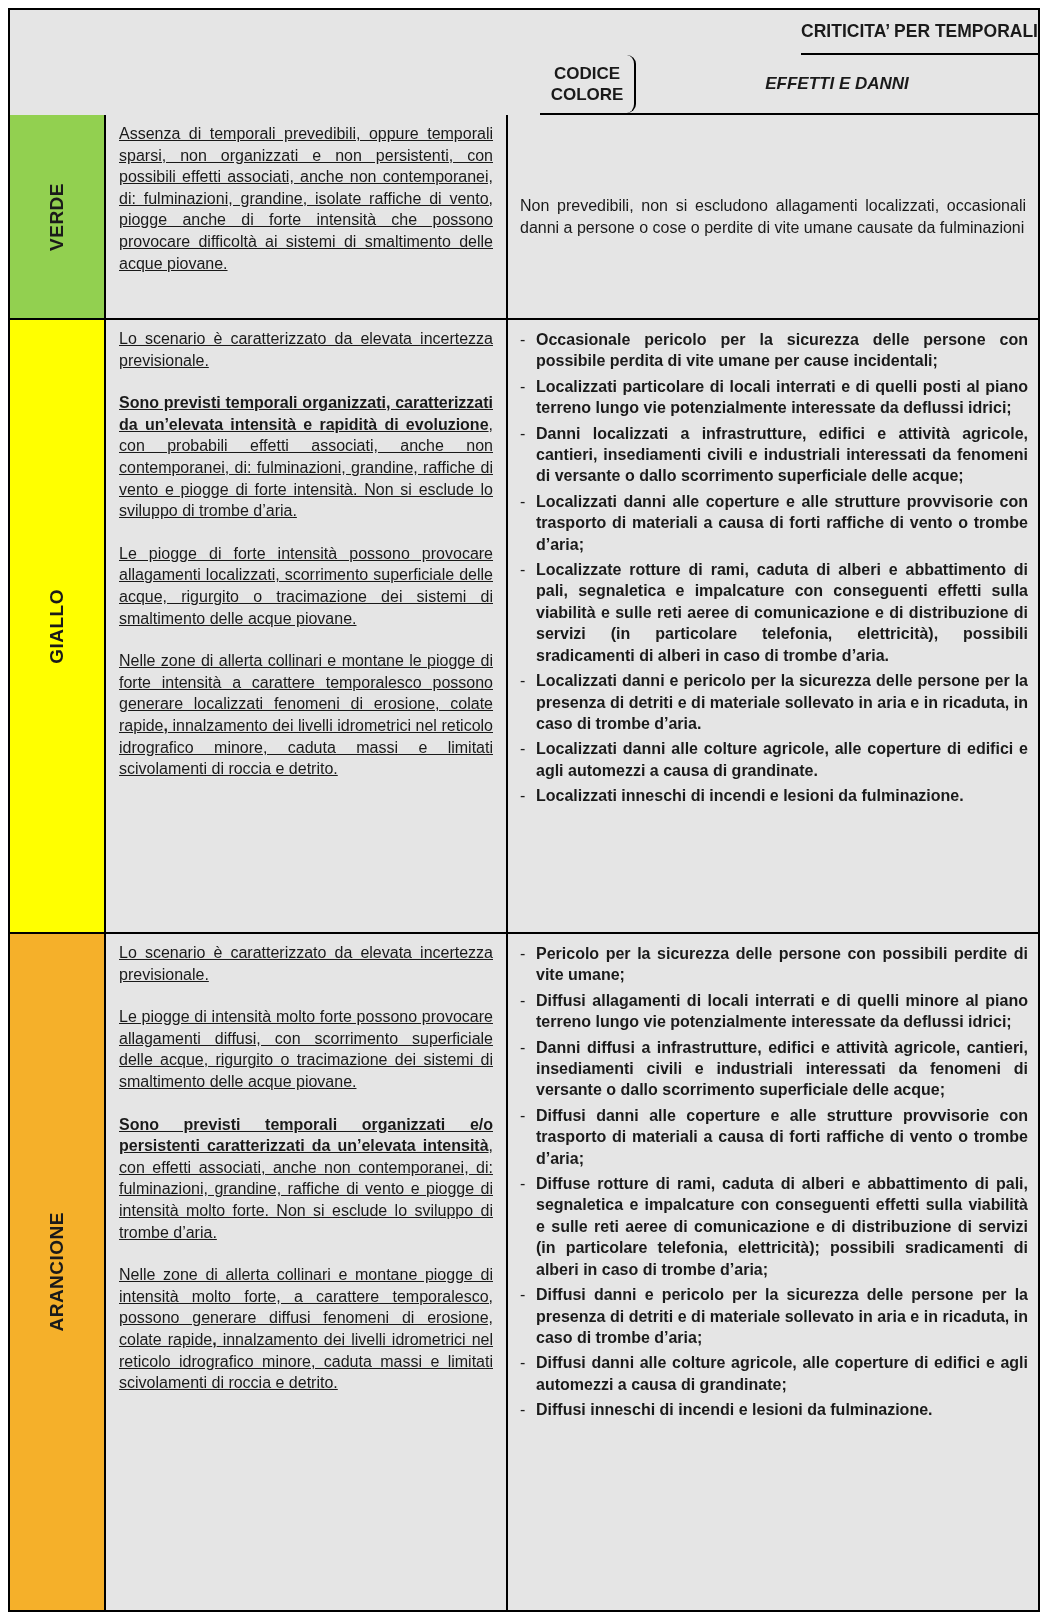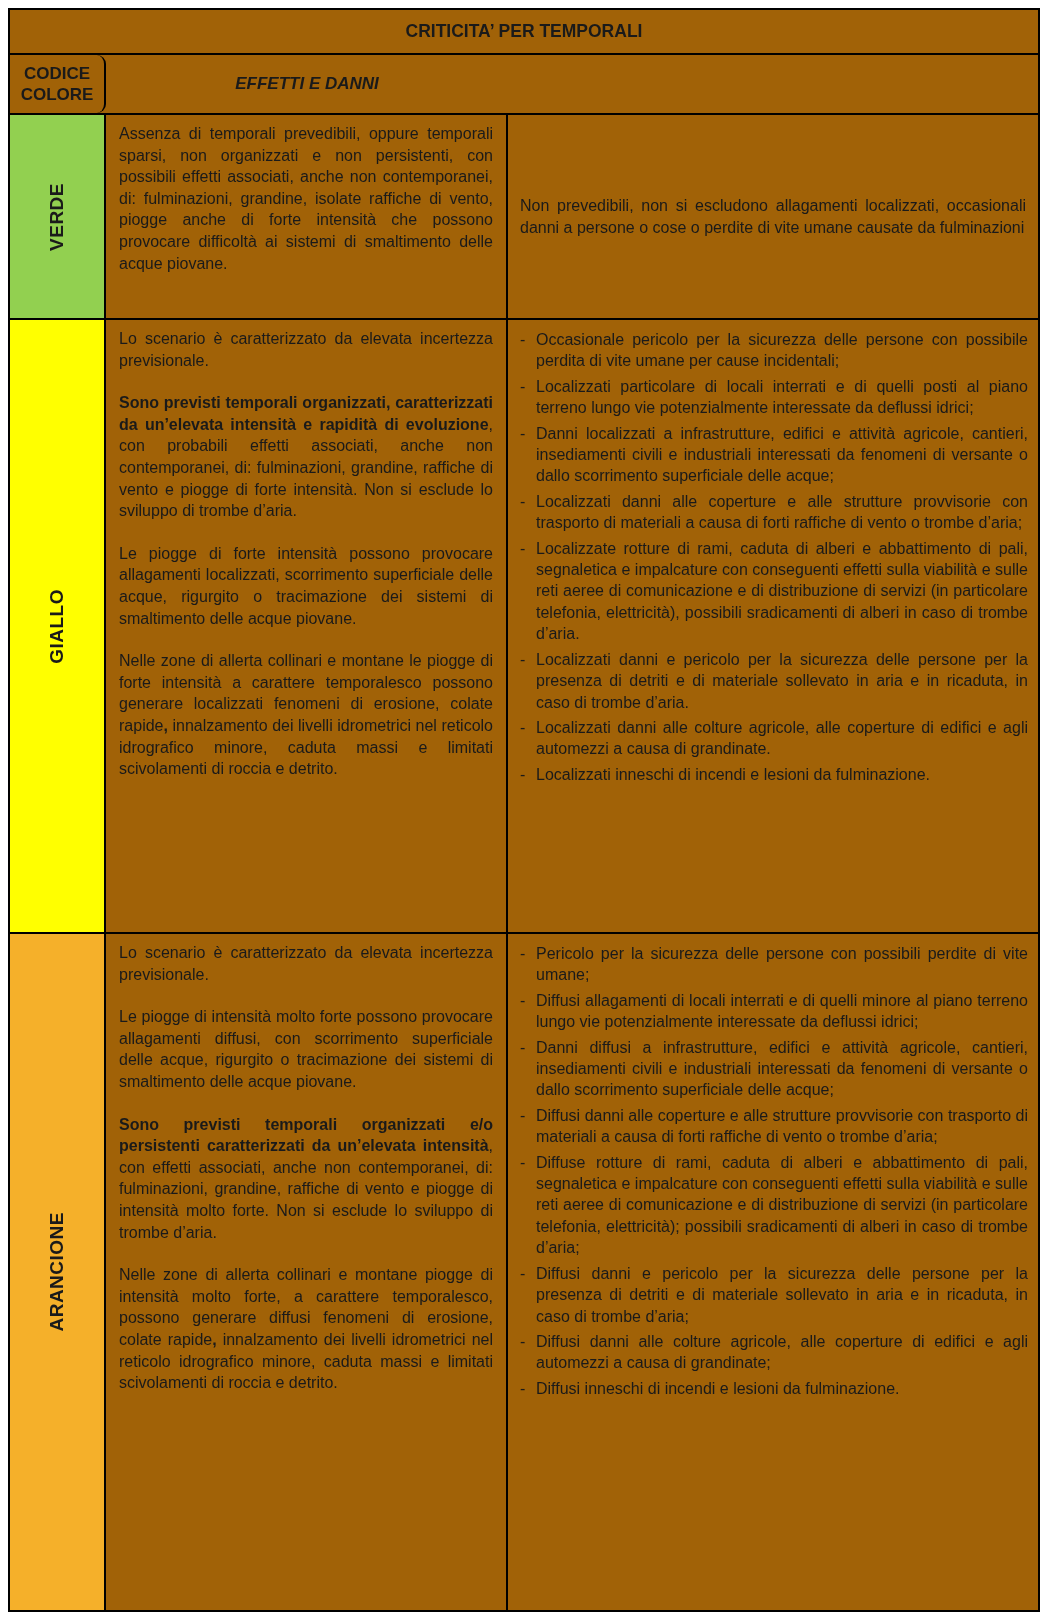--- a/index.html
+++ b/index.html
@@ -8,21 +8,22 @@
     font-family: "Liberation Sans", sans-serif;
     color: #1a1a1a;
     -webkit-font-smoothing: antialiased;
   }
   .page { padding: 8px; box-sizing: border-box; width: 1048px; height: 1620px; }
   .table {
     width: 100%; height: 100%;
     border: 2px solid #000;
     box-sizing: border-box;
     display: flex; flex-direction: column;
-    background: #a16207;
+    background: #e5e5e5;
+    align-items: flex-end;
   }
   .title-row {
     height: 45px; flex: 0 0 45px;
     border-bottom: 2px solid #000;
     display: flex; align-items: center; justify-content: center;
     font-weight: bold; font-size: 17.5px;
     box-sizing: border-box;
   }
   .header-row {
     height: 60px; flex: 0 0 60px;
@@ -53,21 +54,21 @@
   .cell { border-right: 2px solid #000; box-sizing: border-box; overflow: hidden; }
   .cell:last-child { border-right: none; }
   .code-cell {
     display: flex; align-items: center; justify-content: center;
   }
   .vlabel {
     writing-mode: vertical-rl; transform: rotate(180deg);
     font-weight: bold; font-size: 19px; letter-spacing: 0.5px;
     color: #1a1a1a;
   }
-  .scenario-cell { padding: 8px 13px 6px 13px; }
+  .scenario-cell { padding: 8px 13px 6px 13px; text-decoration: underline; }
   .para {
     margin: 0 0 21px 0;
     font-size: 16px; line-height: 21.6px;
     text-align: justify;
   }
   .para:last-child { margin-bottom: 0; }
   .para .b { font-weight: bold; }
   .effects-cell { padding: 9px 10px 6px 8px; border-radius: 28px; }
   .effects-cell.center {
     display: flex; align-items: center;
@@ -77,21 +78,21 @@
     margin: 0;
     font-size: 16px; line-height: 22px;
     text-align: justify;
   }
   .bullet {
     display: flex;
     margin: 0 0 4px 0;
     font-size: 16px; line-height: 21.4px;
   }
   .bullet .dash { flex: 0 0 16px; text-align: left; padding-left: 4px; }
-  .bullet .btxt { flex: 1 1 auto; text-align: justify; }
+  .bullet .btxt { flex: 1 1 auto; text-align: justify; font-weight: bold; }
 </style>
 </head>
 <body>
 
 <div class="page">
   <div class="table">
     <div class="title-row">CRITICITA’ PER TEMPORALI</div>
     <div class="header-row">
       <div class="hcell code">CODICE
 COLORE</div>

